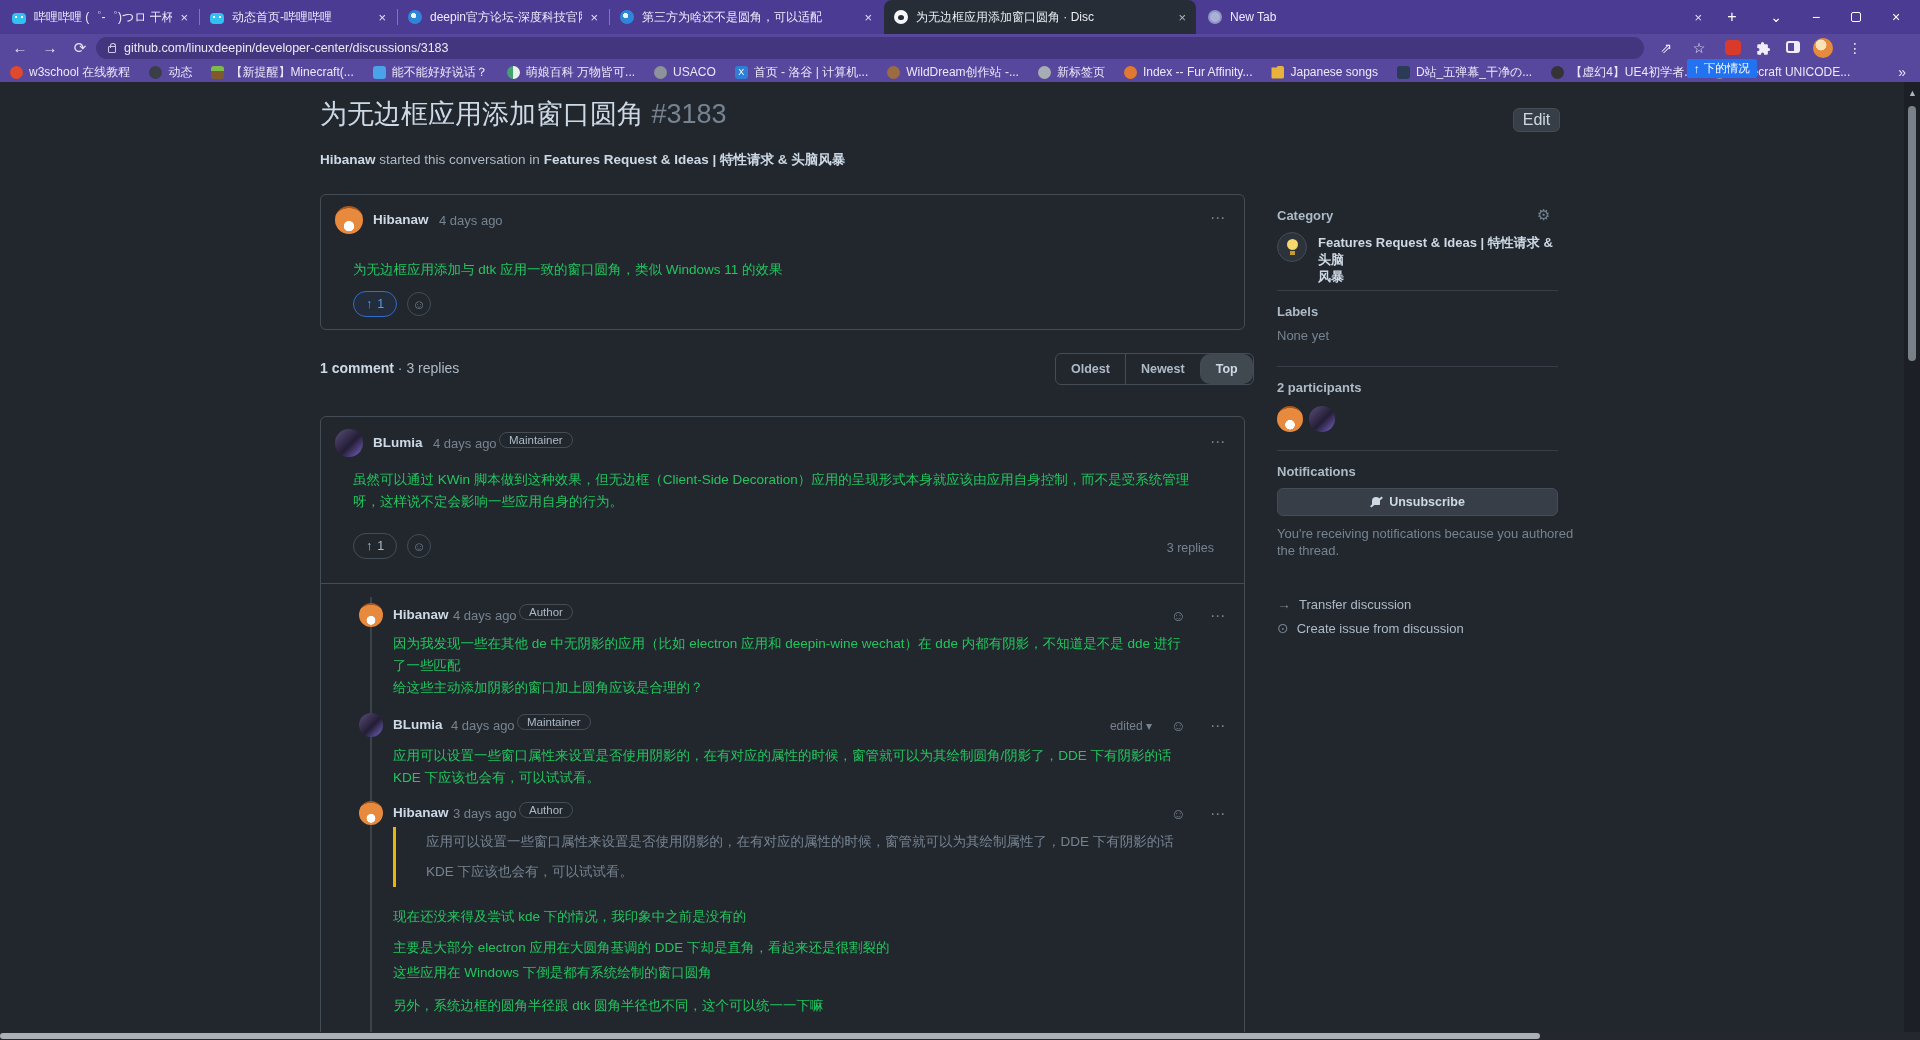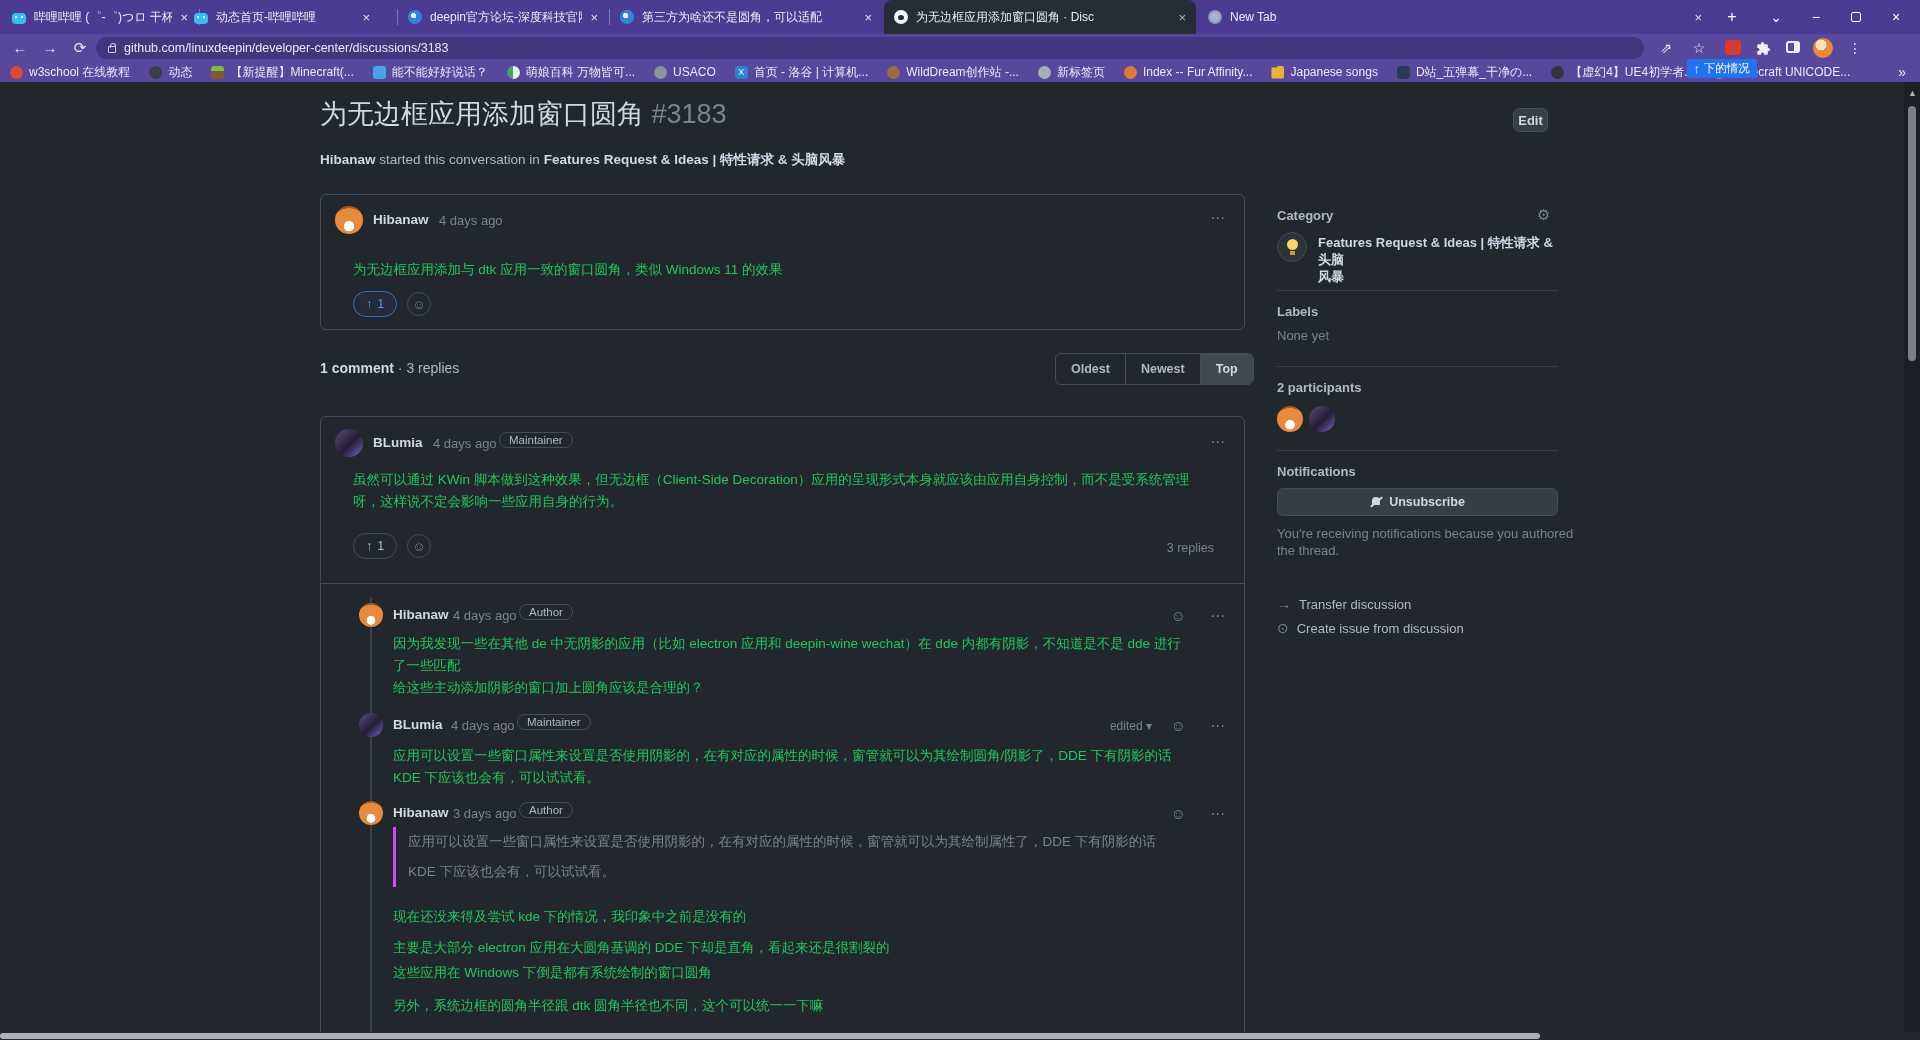--- a/index.html
+++ b/index.html
@@ -49,22 +49,22 @@
   .bm-ovf { position:absolute; right:14px; top:0; color:#ece8fb; font-size:14px; line-height:20px; }
 
   .tooltip { position:absolute; left:1687px; top:59px; height:19px; background:#2273f1; border-radius:2px;
     color:#fff; font-size:11.5px; display:flex; align-items:center; gap:4px; padding:0 7px; z-index:40; }
 
   
   .content { position:absolute; left:0; top:82px; width:1920px; height:950px; background:#22272e; overflow:hidden; }
   .pg-title { position:absolute; left:320px; top:14px; font-size:27px; font-weight:500; color:#cdd9e5; }
   .pg-num { color:#768390; font-weight:400; }
   .btn { background:#373e47; border:1px solid #444c56; border-radius:6px; color:#cdd9e5; }
-  .edit-btn { position:absolute; left:1513px; top:26px; width:35px; height:24px; font-size:13px;
-    display:flex; align-items:center; justify-content:center;font-weight:bold; }
+  .edit-btn { position:absolute; left:1513px; top:26px; width:47px; height:24px; font-size:16px;
+    display:flex; align-items:center; justify-content:center; }
   .subtitle { position:absolute; left:320px; top:69px; font-size:13.5px; color:#adbac7; }
   .subtitle b { color:#cdd9e5; }
 
   .box { position:absolute; left:320px; width:925px; border:1px solid #444c56; border-radius:6px; }
   .avatar { border-radius:50%; position:absolute; }
   .av-fox { background:radial-gradient(circle at 50% 72%, #ffffff 0 20%, #e78a3e 22% 72%, #a8571d 74%); }
   .av-blu { background:linear-gradient(135deg, #5a4f7a 0%, #241d35 55%, #7a68c9 100%); }
   .uname { font-weight:bold; font-size:13.5px; color:#cdd9e5; }
   .utime { font-size:13px; color:#768390; }
   .badge { display:inline-block; border:1px solid #444c56; border-radius:2em; color:#adbac7;
@@ -78,25 +78,25 @@
   .pill.plain { border:1px solid #444c56; color:#adbac7; }
   .smilebtn { position:absolute; width:24px; height:24px; border:1px solid #444c56; border-radius:50%;
     color:#768390; font-size:13px; display:flex; align-items:center; justify-content:center; }
 
   .meta { position:absolute; left:320px; top:278px; font-size:14px; color:#adbac7; }
   .meta b { color:#cdd9e5; }
   .sort { position:absolute; left:1055px; top:271px; height:32px; display:flex; border:1px solid #444c56;
     border-radius:6px; overflow:hidden; }
   .seg { padding:0 15px; font-size:12.5px; font-weight:bold; color:#adbac7; display:flex; align-items:center; }
   .seg + .seg { border-left:1px solid #444c56; }
-  .seg.sel { background:#404850; color:#cdd9e5; }
+  .seg.sel { background:#404850; color:#cdd9e5;border-radius:10px; }
 
   .divline { position:absolute; left:0; width:100%; border-top:1px solid #444c56; }
   .threadline { position:absolute; left:49px; top:180px; width:2px; bottom:-10px; background:#3a424b; }
-  .quote { border-left:3px solid #d946ef; padding-left:12px; color:#768390; font-size:13.5px; line-height:30px; }
+  .quote { border-left:3px solid #eab308; padding-left:30px; color:#768390; font-size:13.5px; line-height:30px; }
   .repl-right { font-size:12px; color:#768390; position:absolute; }
 
   
   .sb-h { position:absolute; font-size:13px; font-weight:bold; color:#adbac7; }
   .sb-txt { position:absolute; font-size:13px; color:#768390; }
   .sb-div { position:absolute; left:1277px; width:281px; border-top:1px solid #373e47; }
   .bulb { position:absolute; left:1277px; top:150px; width:30px; height:30px; border-radius:50%;
     background:#2d333b; border:1px solid #444c56; }
   .bulb:before { content:""; position:absolute; left:9px; top:6px; width:11px; height:11px; border-radius:50%;
     background:radial-gradient(circle at 50% 45%, #f7d86a 0 60%, #c79b2e 100%); }
@@ -135,21 +135,21 @@
 </head>
 <body>
 
 <div class="tabstrip">
   <div class="tab" style="left:2px;width:196px;">
     <span class="ic14 ic-bili"></span>
     <span class="ttl">哔哩哔哩 (゜-゜)つロ 干杯~-bilibili</span>
     <span class="x">×</span>
   </div>
   <div class="tabdiv" style="left:199px;"></div>
-  <div class="tab" style="left:184px;width:196px;justify-content:space-between;">
+  <div class="tab" style="left:200px;width:196px;justify-content:space-between;">
     <span class="ic14 ic-bili"></span>
     <span class="ttl">动态首页-哔哩哔哩</span>
     <span class="x">×</span>
   </div>
   <div class="tabdiv" style="left:397px;"></div>
   <div class="tab" style="left:398px;width:210px;">
     <span class="ic14 ic-deepin"></span>
     <span class="ttl">deepin官方论坛-深度科技官网旗</span>
     <span class="x">×</span>
   </div>

